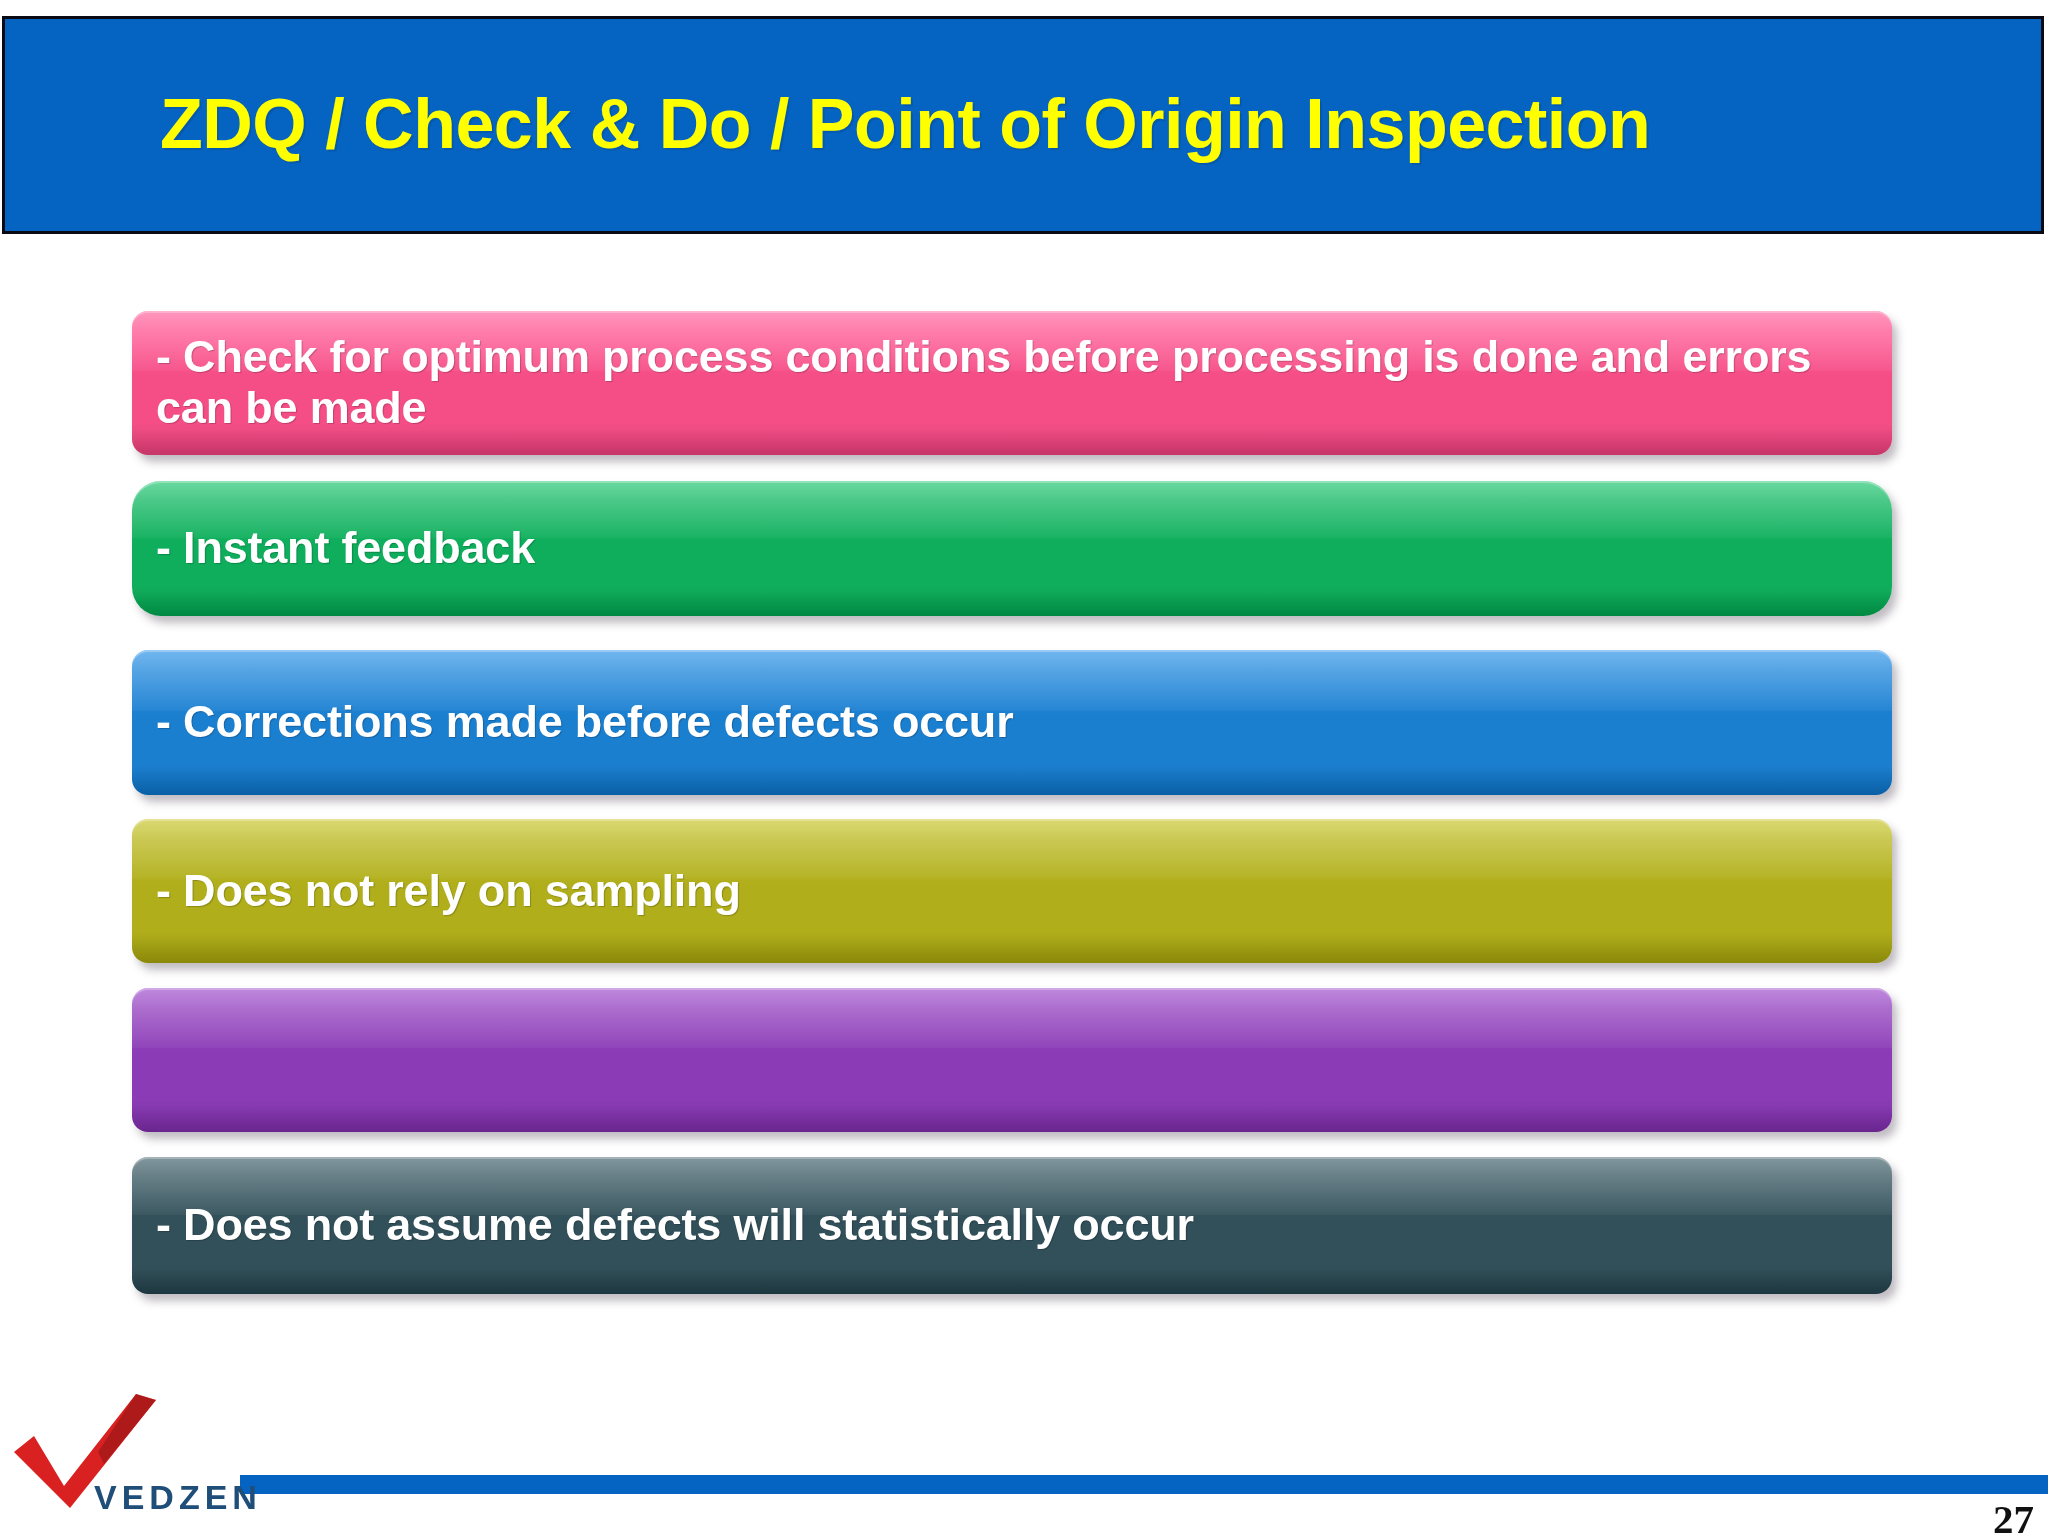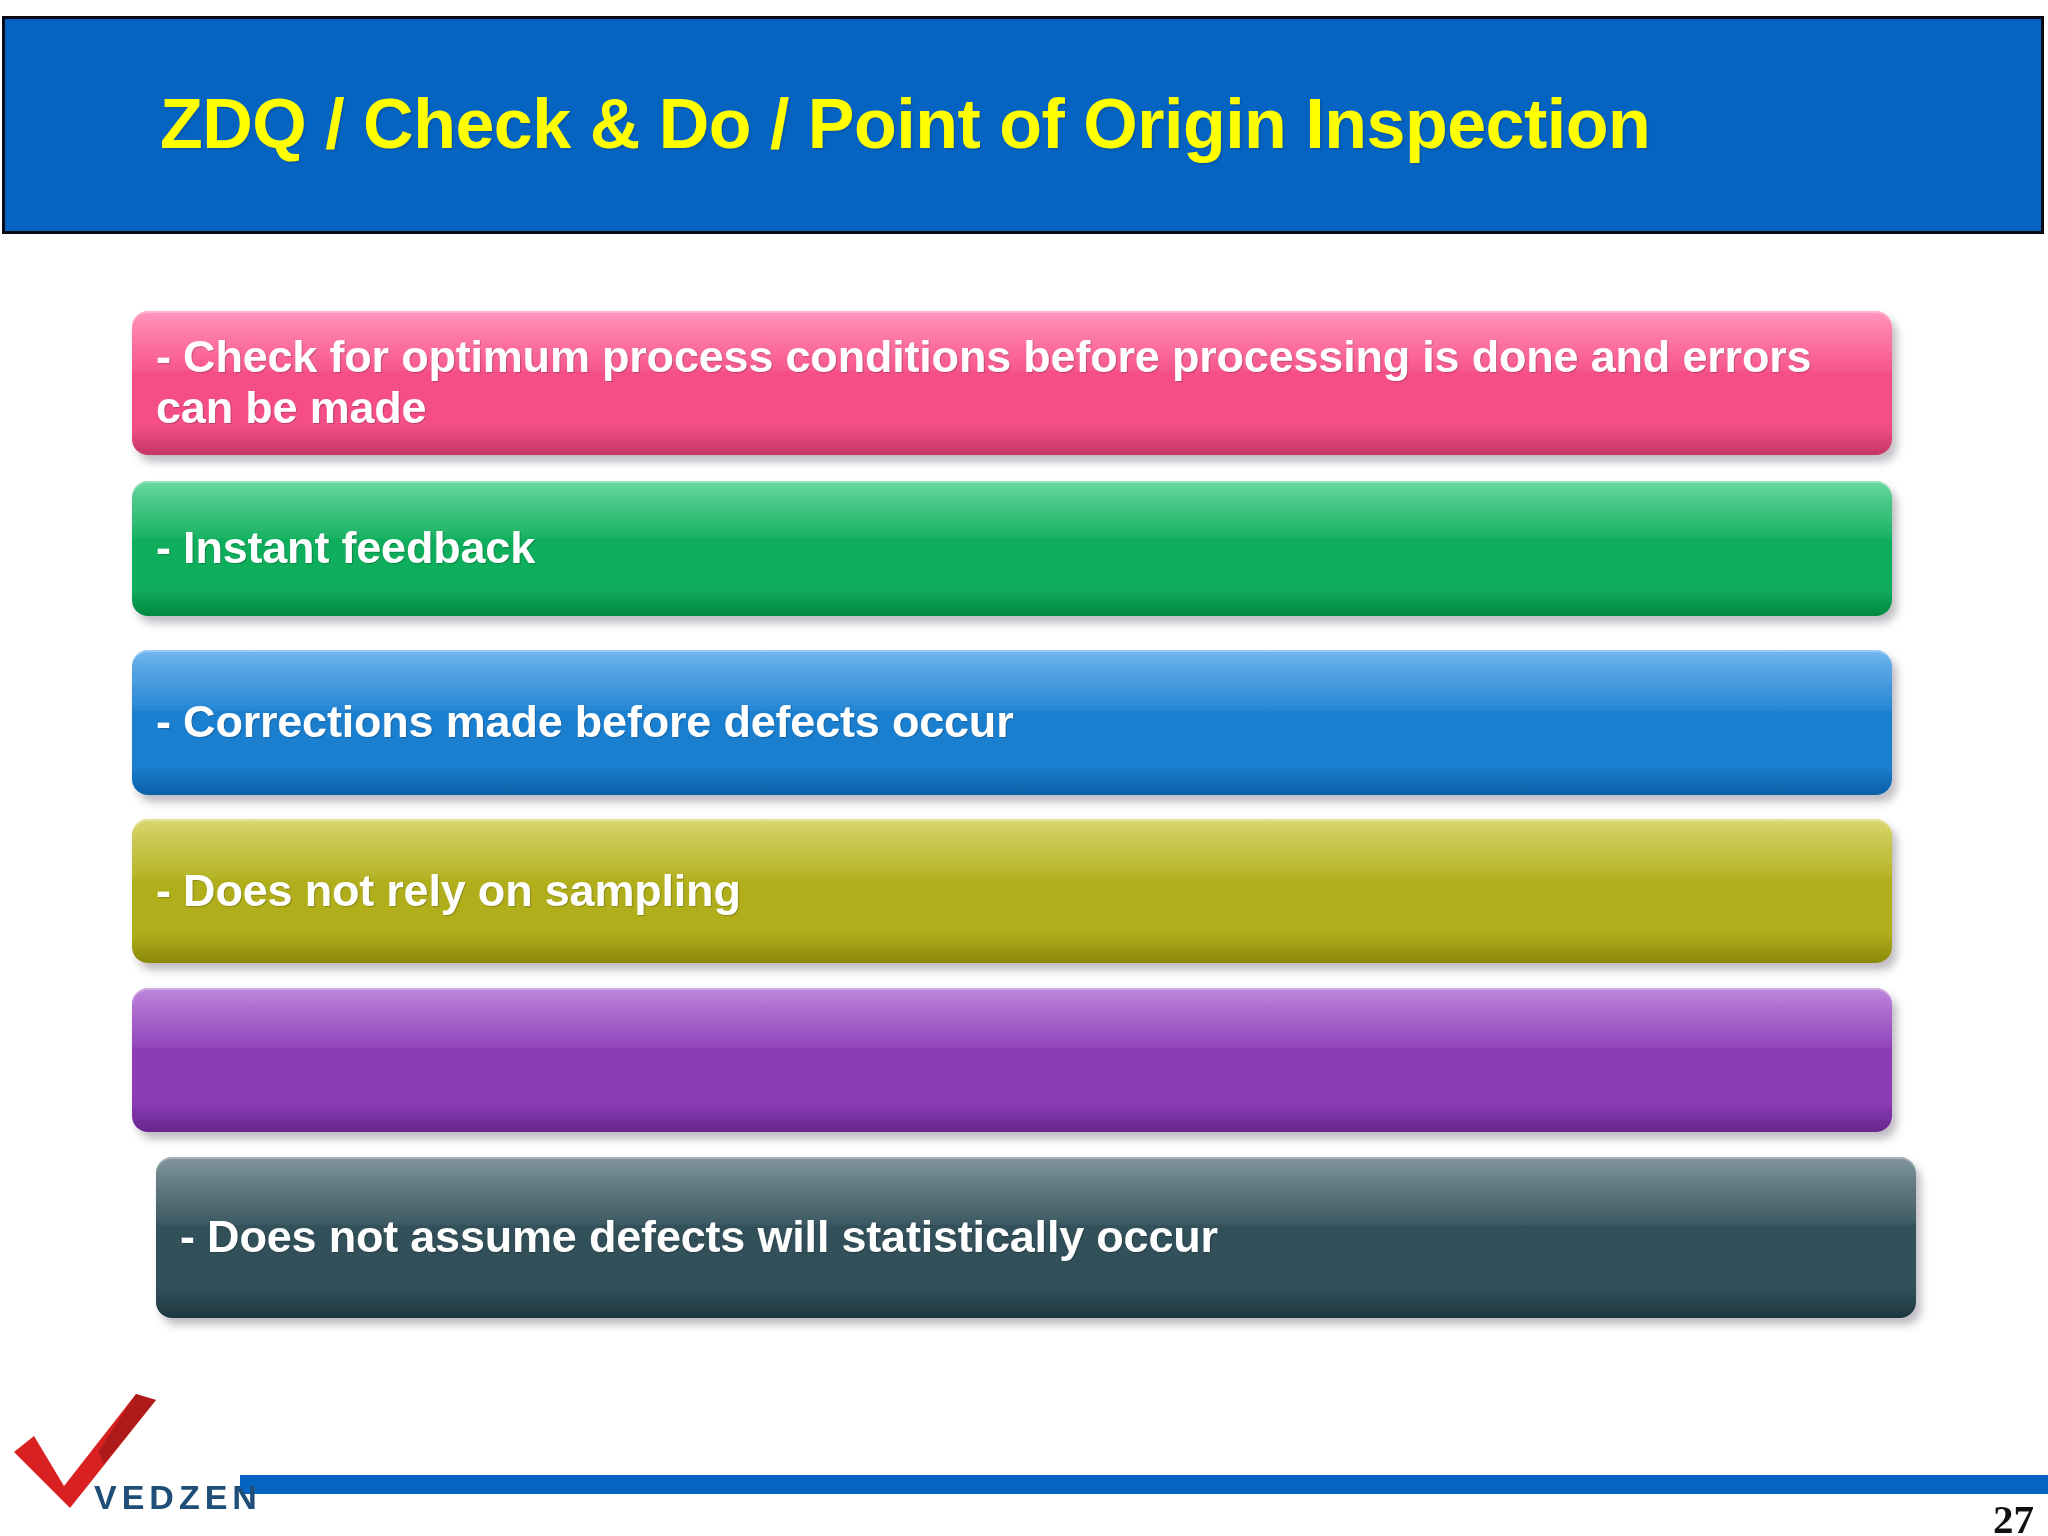--- a/index.html
+++ b/index.html
@@ -96,21 +96,21 @@
                 rgba(0,0,0,0.0));
     pointer-events: none;
   }
 
   
   #bar-0 { top: 311px;  height: 144px; }
   #bar-1 { top: 481px;  height: 135px; }
   #bar-2 { top: 650px;  height: 145px; }
   #bar-3 { top: 819px;  height: 144px; }
   #bar-4 { top: 988px;  height: 144px; }
-  #bar-5 { top: 1157px; height: 161px; margin-left: 24px; }
+  #bar-5 { top: 1157px; height: 137px; }
 
   
   #footer-rule {
     position: absolute;
     left: 240px;
     top: 1475px;
     width: 1808px;
     height: 19px;
     background: #0563c1;
   }
@@ -155,21 +155,21 @@
   <div id="title-banner" style="background: rgb(5, 99, 193);">
     <div id="title-text" style="color: rgb(255, 255, 0);">ZDQ / Check &amp; Do / Point of Origin Inspection</div>
   </div>
 
   <div class="bar" id="bar-0" style="background: linear-gradient(rgb(255, 104, 161) 0%, rgb(255, 90, 147) 14%, rgb(245, 78, 135) 46%, rgb(245, 78, 135) 82%, rgb(229, 62, 119) 100%);">
     <div class="gloss"></div>
     <div class="gloss-bottom"></div>
     <div class="bar-label">- Check for optimum process conditions before processing is done and errors can be made</div>
   </div>
 
-  <div class="bar" id="bar-1" style="background: linear-gradient(rgb(41, 200, 118) 0%, rgb(27, 186, 104) 14%, rgb(15, 174, 92) 46%, rgb(15, 174, 92) 82%, rgb(0, 158, 76) 100%);">
+  <div class="bar" id="bar-1" style="background: linear-gradient(rgb(41, 200, 118) 0%, rgb(27, 186, 104) 14%, rgb(15, 174, 92) 46%, rgb(15, 174, 92) 82%, rgb(0, 158, 76) 100%); border-radius: 29px;">
     <div class="gloss"></div>
     <div class="gloss-bottom"></div>
     <div class="bar-label">- Instant feedback</div>
   </div>
 
   <div class="bar" id="bar-2" style="background: linear-gradient(rgb(53, 153, 234) 0%, rgb(39, 139, 220) 14%, rgb(27, 127, 208) 46%, rgb(27, 127, 208) 82%, rgb(11, 111, 192) 100%);">
     <div class="gloss"></div>
     <div class="gloss-bottom"></div>
     <div class="bar-label">- Corrections made before defects occur</div>
   </div>

